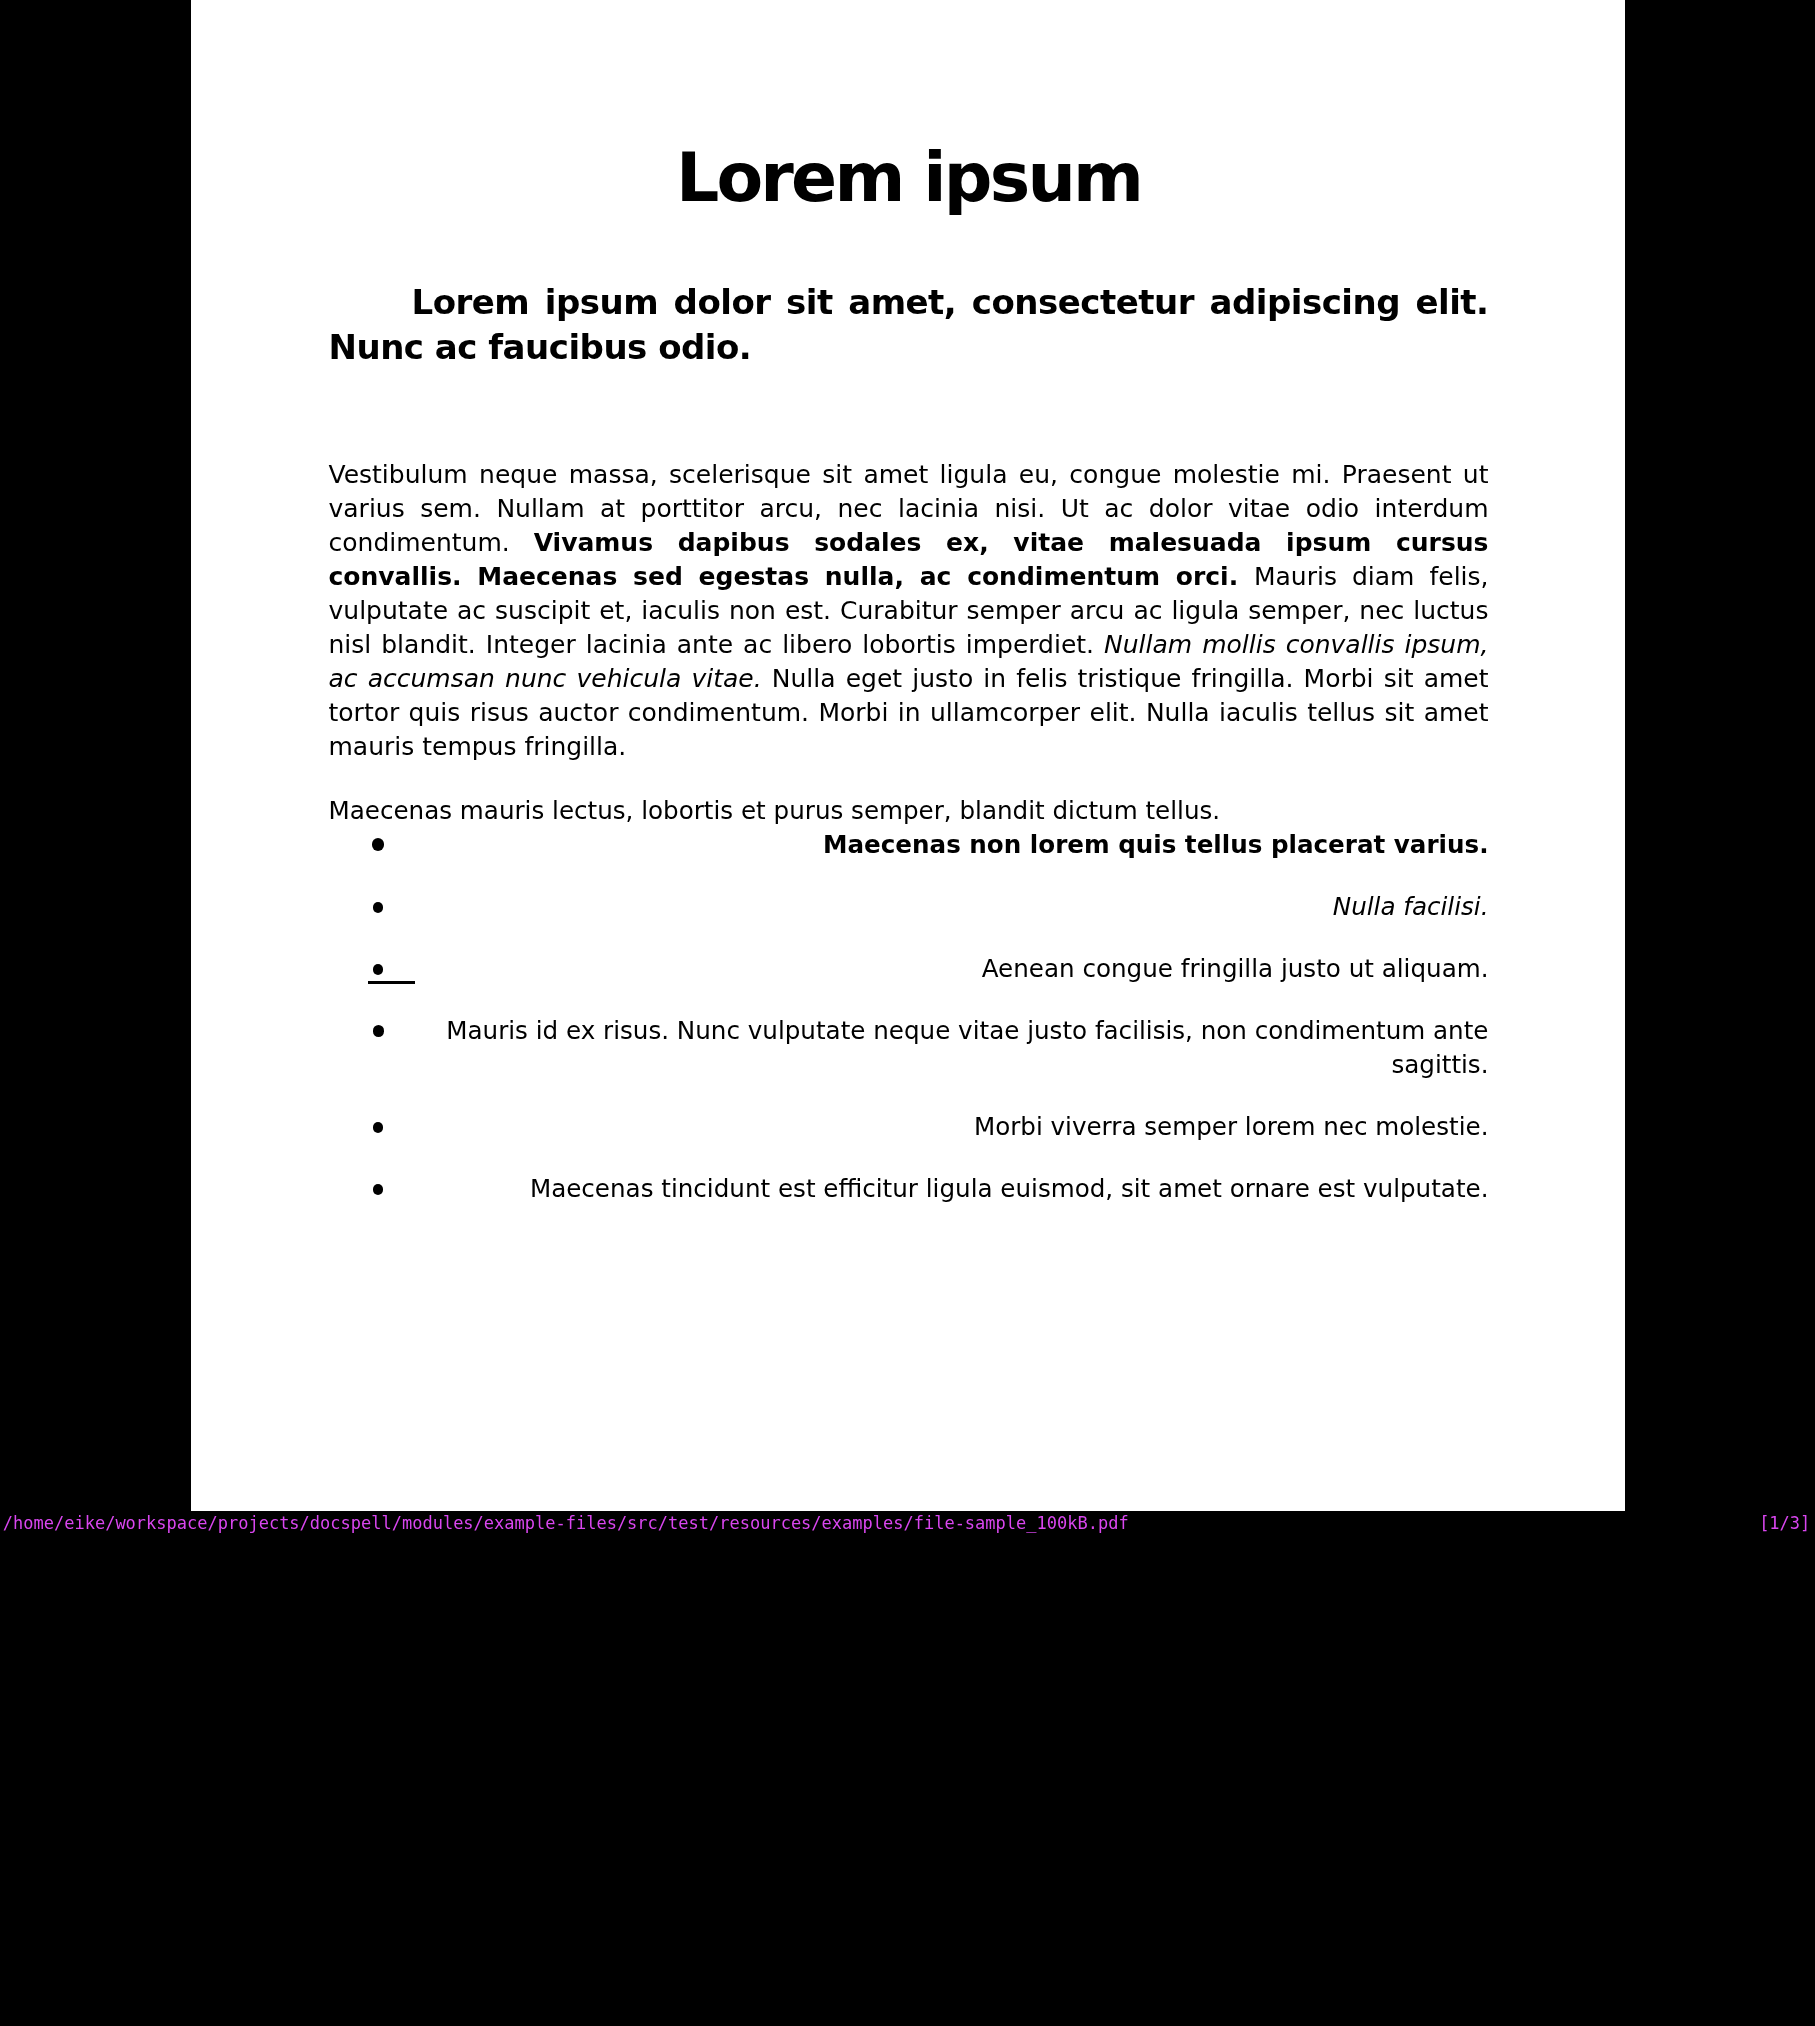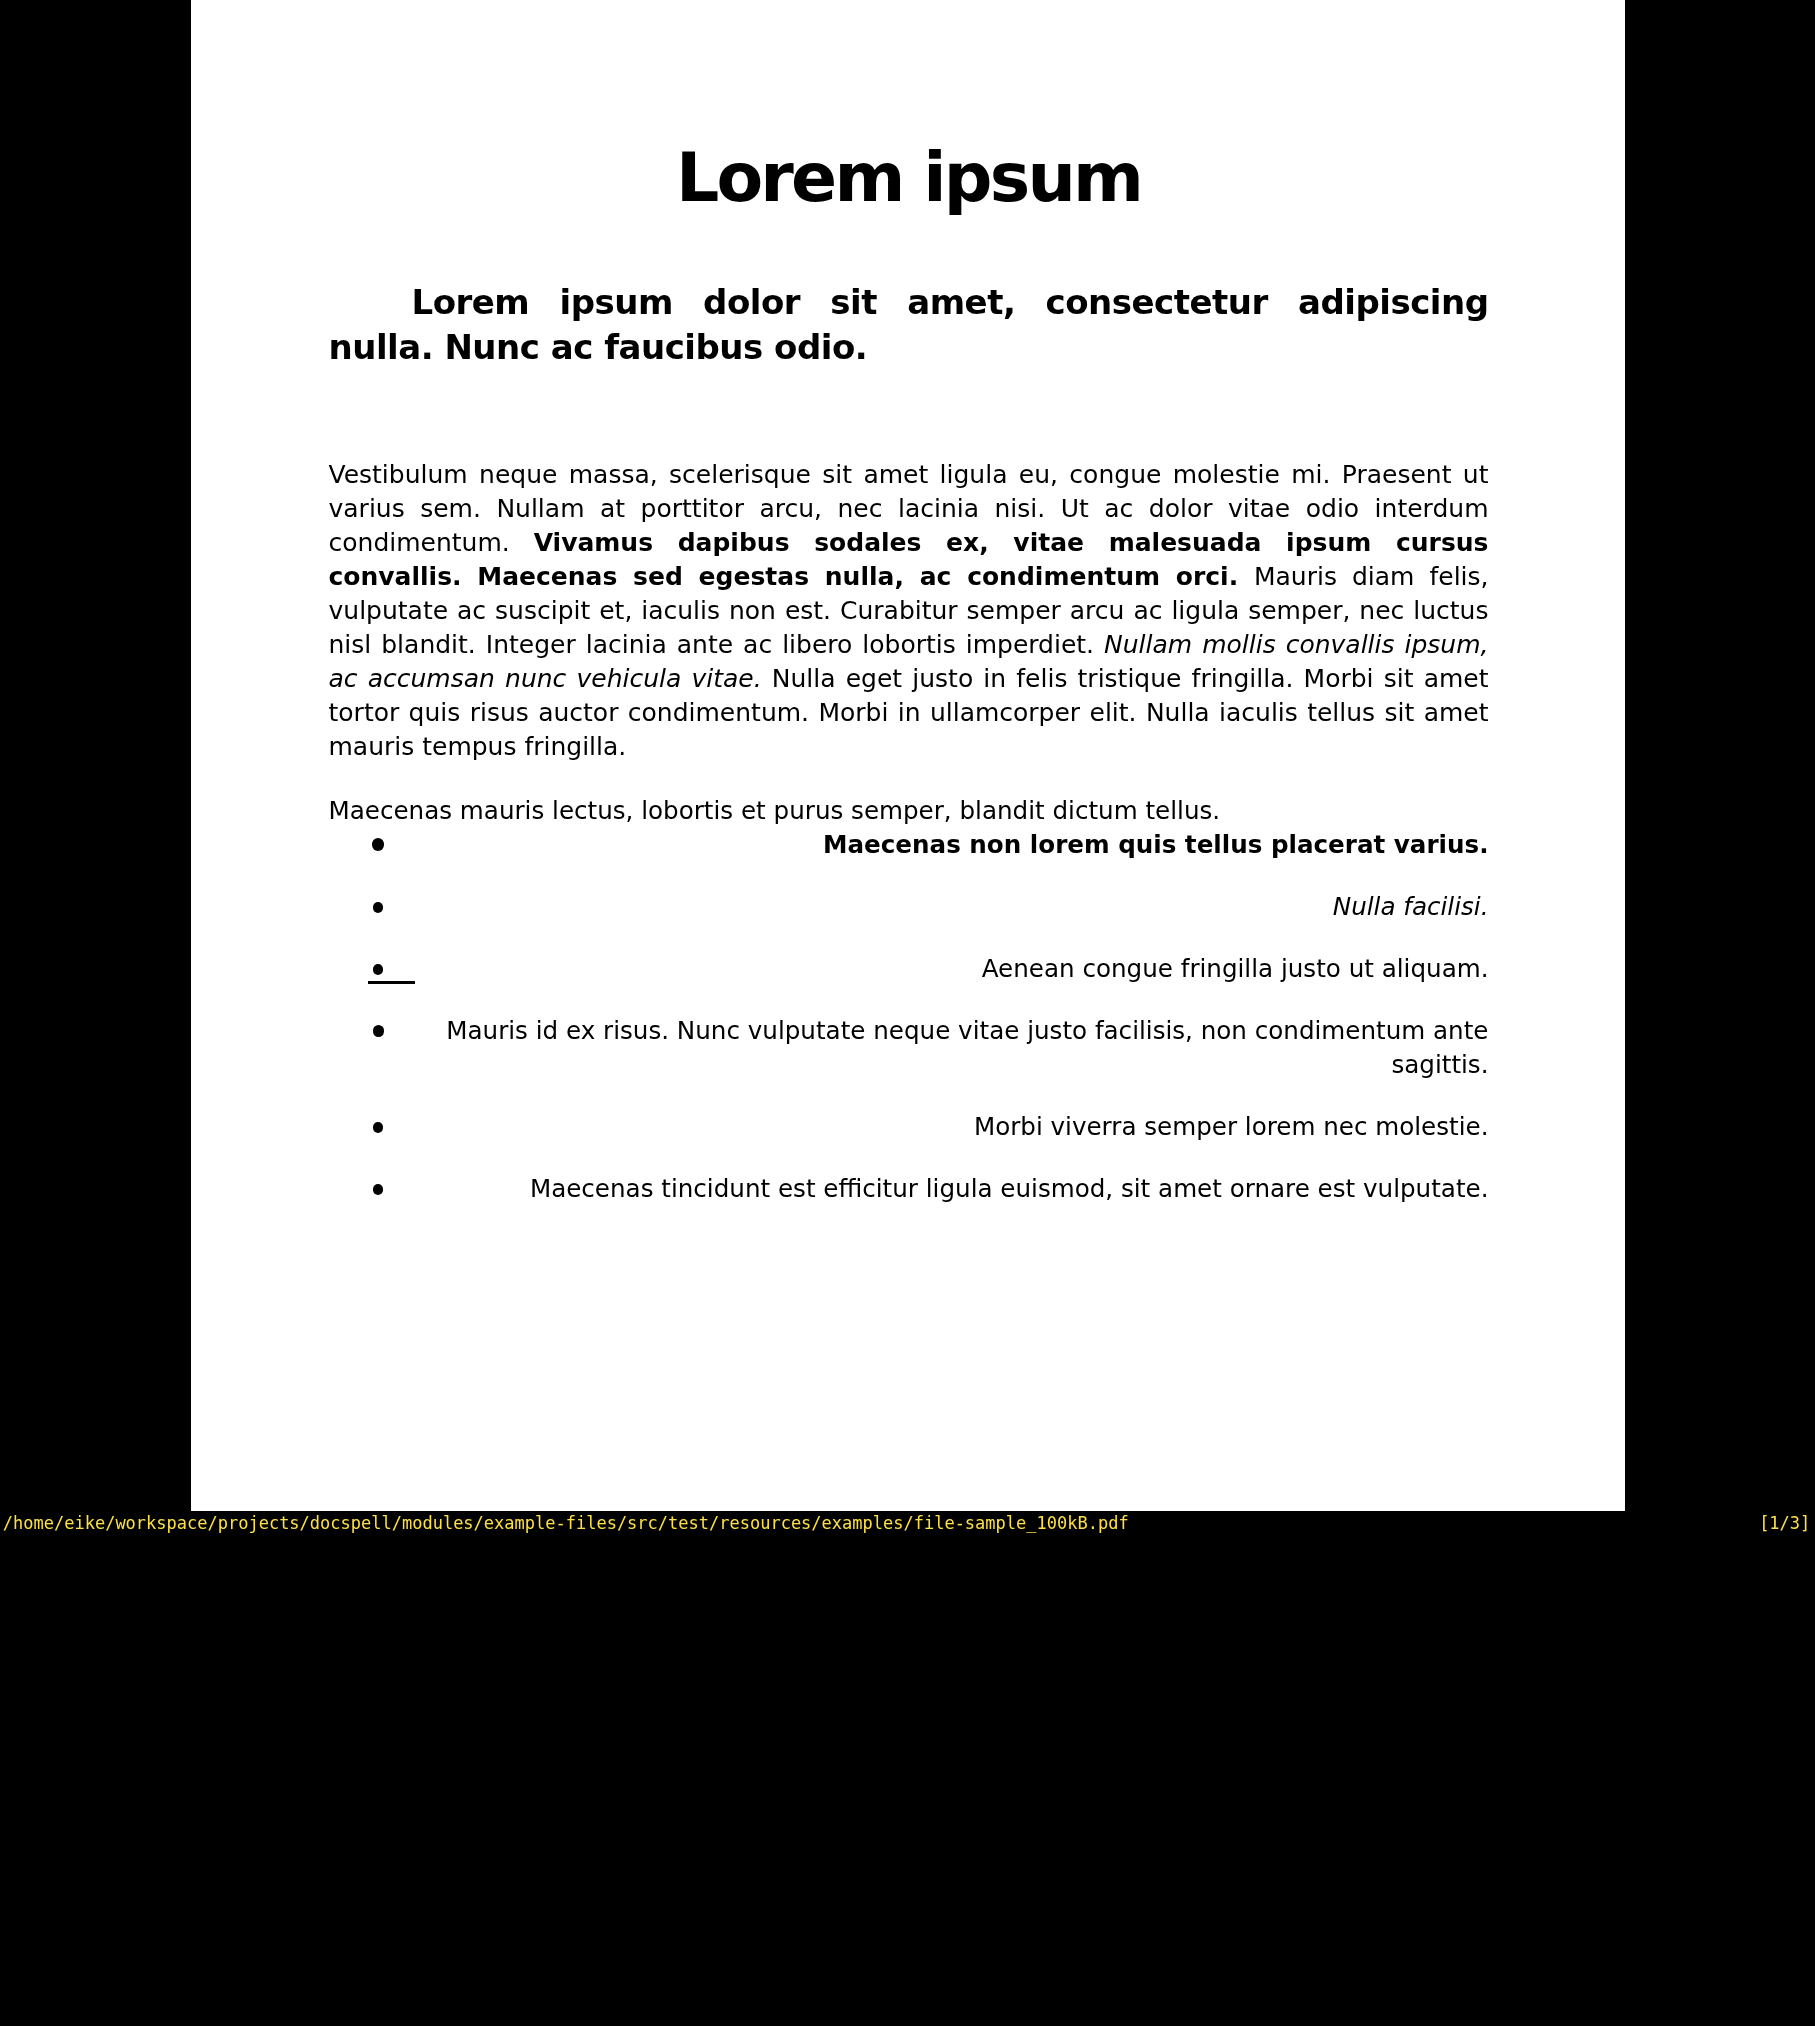--- a/index.html
+++ b/index.html
@@ -119,37 +119,37 @@
   .statusbar {
     flex: 0 0 24.6px;
     height: 24.6px;
     background: #000000;
     display: flex;
     justify-content: space-between;
     align-items: center;
     font-family: "DejaVu Sans Mono", monospace;
     font-size: 17px;
     line-height: 24.6px;
-    color: #fde047;
+    color: #d946ef;
     padding: 0 4.7px 0 2.8px;
     box-sizing: border-box;
     white-space: nowrap;
   }
 </style>
 </head>
 <body>
 
 <div class="viewer">
 
   <div class="page-area">
     <div class="page">
 
       <h1 class="doc-title">Lorem ipsum</h1>
 
-      <h2 class="doc-heading">Lorem ipsum dolor sit amet, consectetur adipiscing nulla. Nunc ac faucibus odio.</h2>
+      <h2 class="doc-heading">Lorem ipsum dolor sit amet, consectetur adipiscing elit. Nunc ac faucibus odio.</h2>
 
       <p class="para-1"><span>Vestibulum neque massa, scelerisque sit amet ligula eu, congue molestie mi. Praesent ut varius sem. Nullam at porttitor arcu, nec lacinia nisi. Ut ac dolor vitae odio interdum condimentum. </span><span class="seg-bold">Vivamus dapibus sodales ex, vitae malesuada ipsum cursus convallis. Maecenas sed egestas nulla, ac condimentum orci. </span><span>Mauris diam felis, vulputate ac suscipit et, iaculis non est. Curabitur semper arcu ac ligula semper, nec luctus nisl blandit. Integer lacinia ante ac libero lobortis imperdiet. </span><span class="seg-italic">Nullam mollis convallis ipsum, ac accumsan nunc vehicula vitae. </span><span>Nulla eget justo in felis tristique fringilla. Morbi sit amet tortor quis risus auctor condimentum. Morbi in ullamcorper elit. Nulla iaculis tellus sit amet mauris tempus fringilla.</span></p>
 
       <p class="para-2">Maecenas mauris lectus, lobortis et purus semper, blandit dictum tellus.</p>
 
       <div class="bullet-list">
 
         <div class="li li-big-bullet">
           <span class="bullet-cell">
               <span class="dot"></span>

